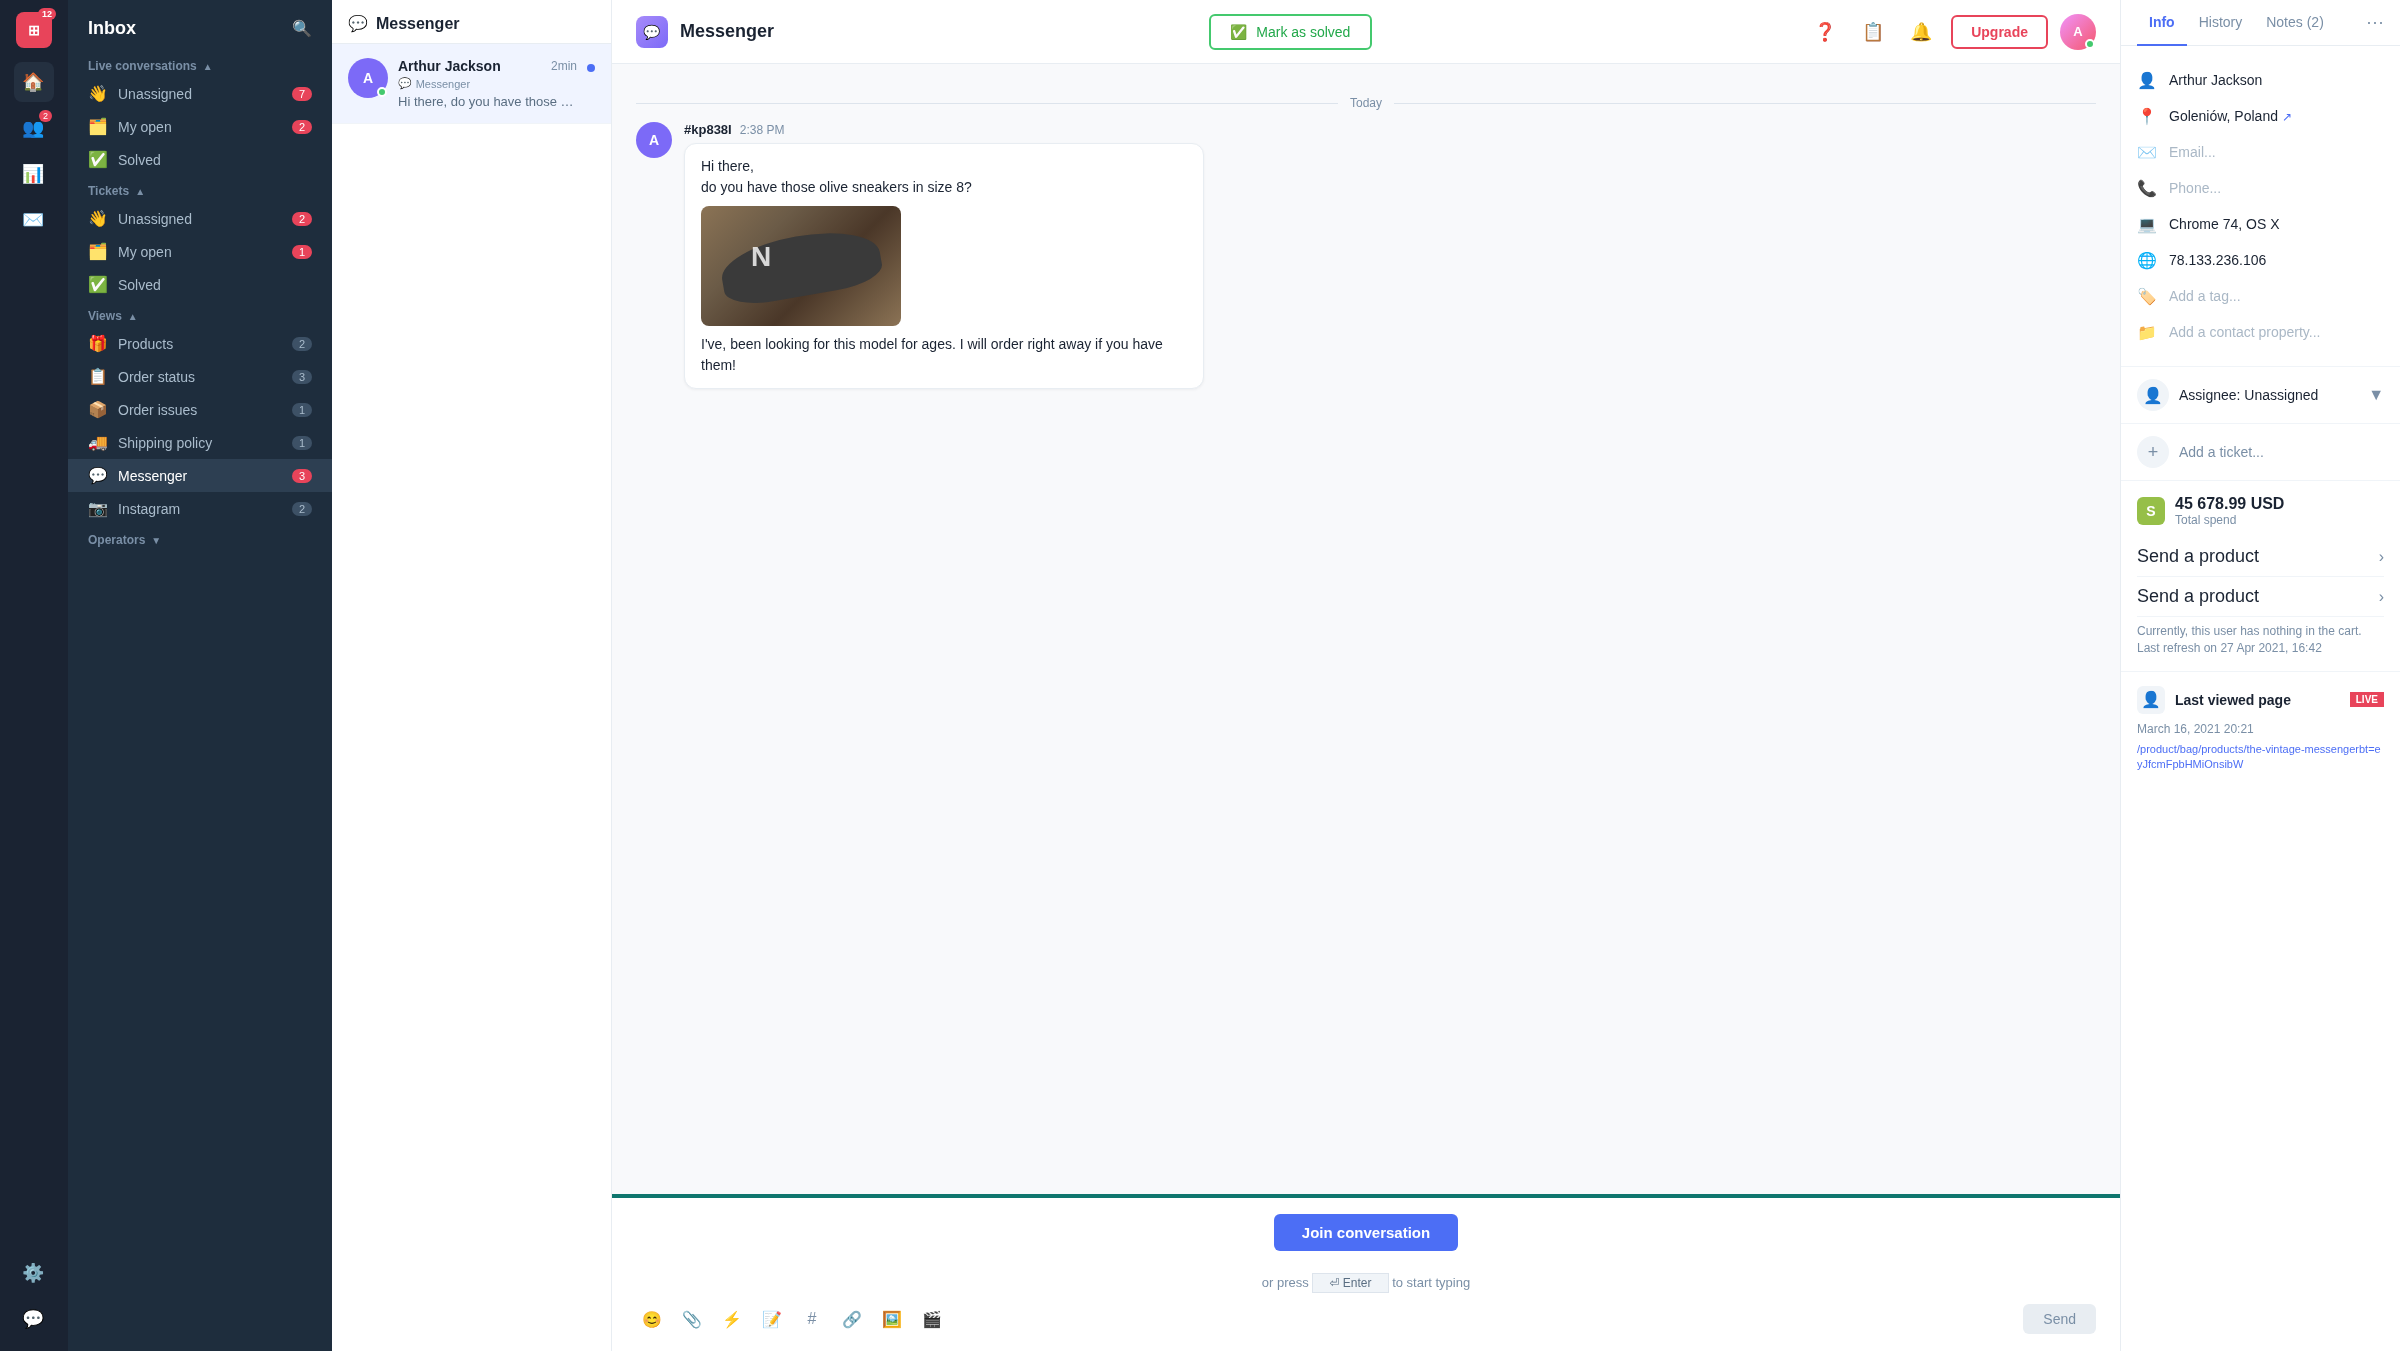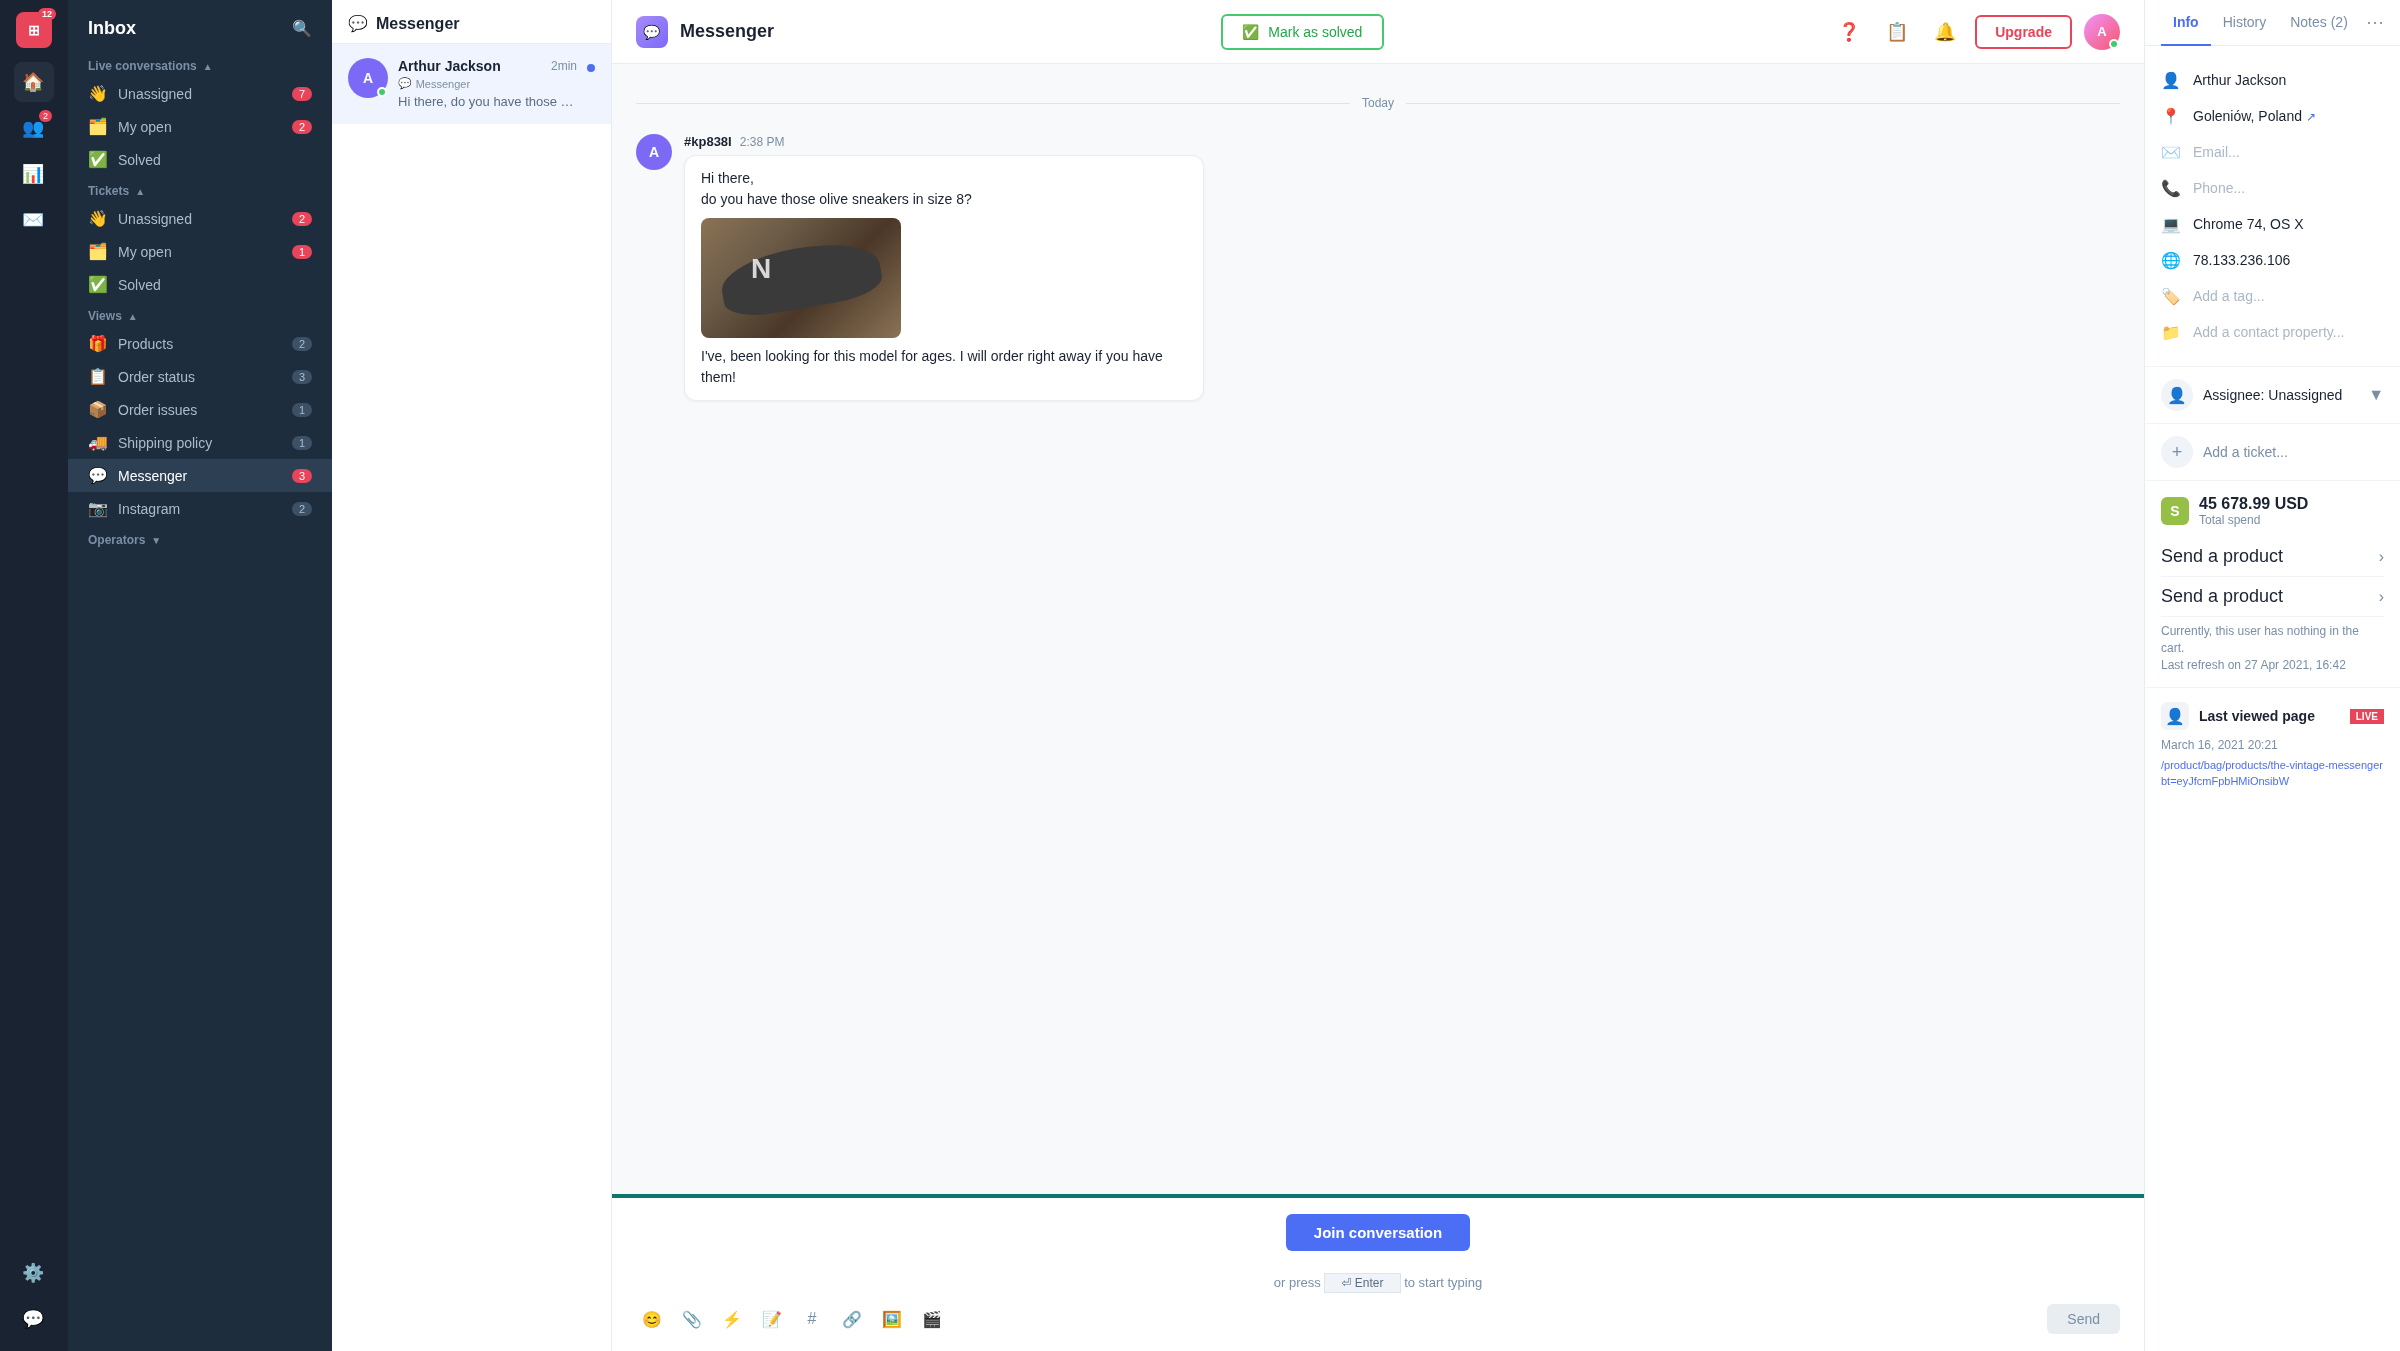--- a/index.html
+++ b/index.html
@@ -210,21 +210,21 @@
       background: #44c96e; border: 2px solid white;
     }
 
     
     .chat-messages {
       flex: 1;
       overflow-y: auto;
       padding: 24px;
       display: flex;
       flex-direction: column;
-      gap: 16px;
+      gap: 4px;
     }
     .date-divider {
       display: flex; align-items: center; gap: 12px;
       margin: 8px 0;
     }
     .date-divider-line { flex: 1; height: 1px; background: #dde4ec; }
     .date-divider-text { font-size: 12px; color: #7a8fa6; font-weight: 500; }
     .message-group {
       display: flex; gap: 12px; align-items: flex-start;
     }
@@ -317,21 +317,21 @@
       margin-left: auto;
       padding: 7px 20px;
       background: #e8edf2;
       border: none; border-radius: 6px;
       color: #7a8fa6; font-size: 14px; font-weight: 500;
       cursor: pointer;
     }
 
     
     .right-panel {
-      width: 256px;
+      width: 280px;
       background: #fff;
       border-left: 1px solid #e8edf2;
       display: flex; flex-direction: column;
       flex-shrink: 0;
       overflow-y: auto;
     }
     .right-tabs {
       display: flex; align-items: center;
       border-bottom: 1px solid #e8edf2;
       padding: 0 16px;

